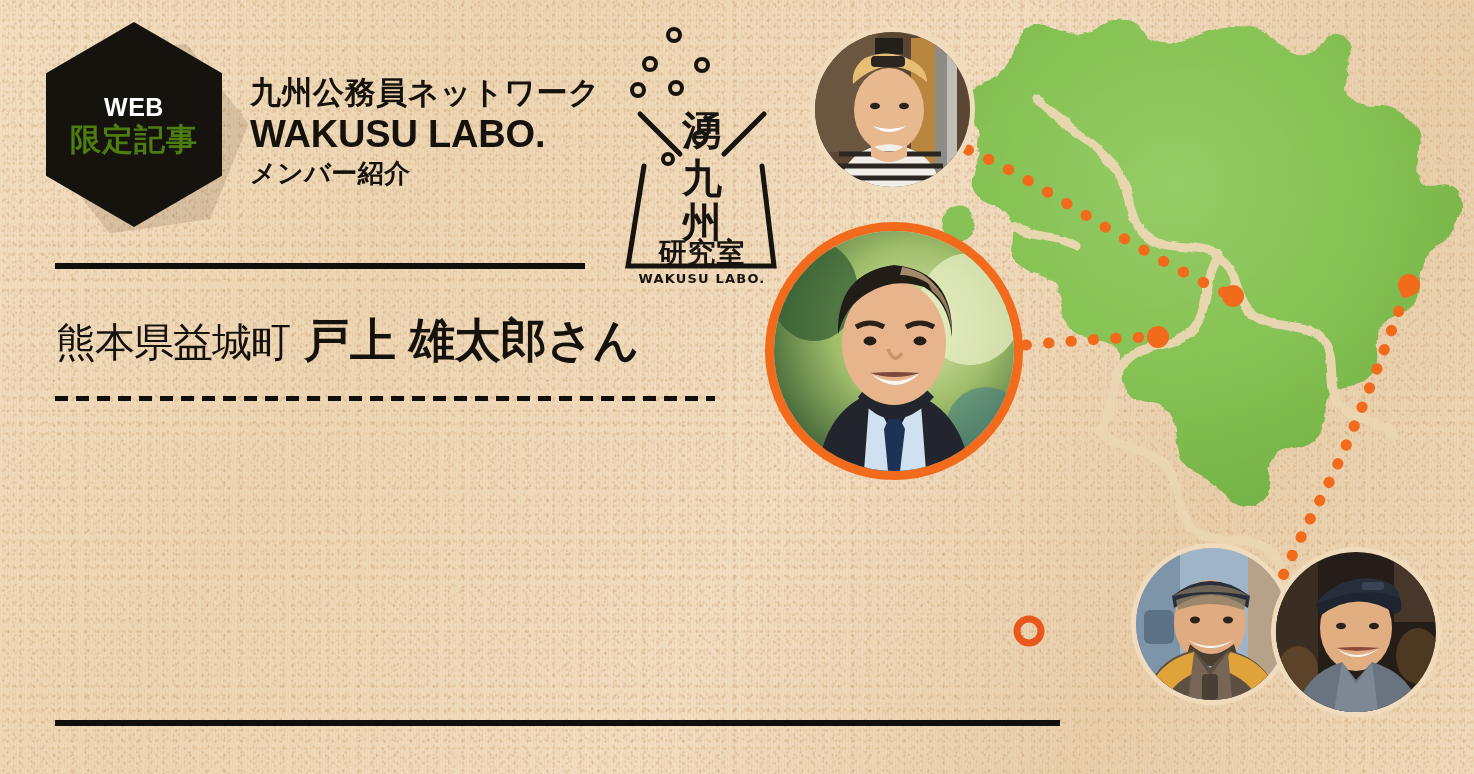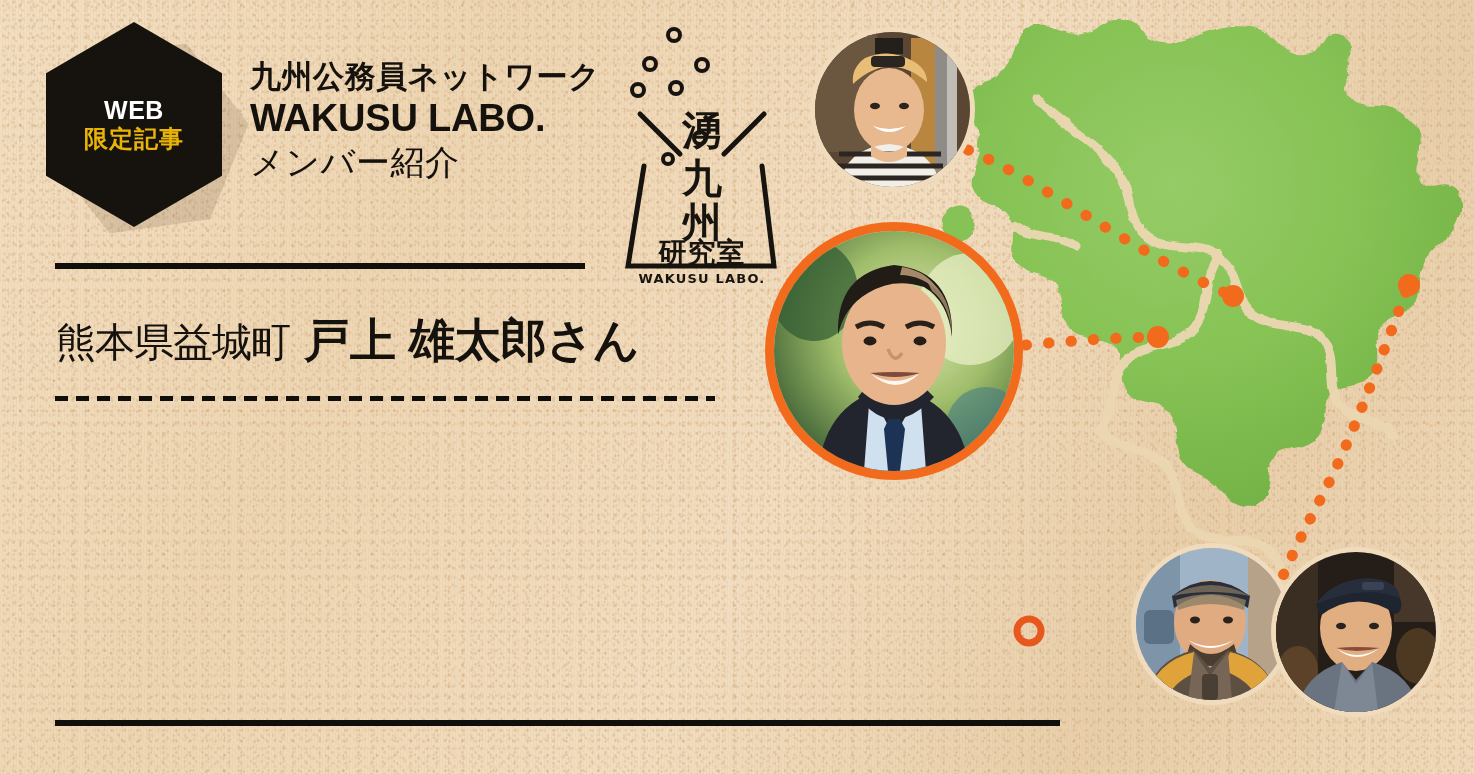--- a/index.html
+++ b/index.html
@@ -51,27 +51,27 @@
   
   .hex-wrap { position:absolute; left:46px; top:22px; width:190px; height:220px; }
   .hex {
     position:absolute; width:176px; height:205px;
     clip-path:polygon(50% 0%,100% 25%,100% 75%,50% 100%,0% 75%,0% 25%);
   }
   .hex.shadow { left:14px; top:14px; background:rgba(120,96,70,.20); transform:rotate(22deg); }
   .hex.main { left:0; top:0; background:#16130f;
     display:flex; flex-direction:column; align-items:center; justify-content:center; gap:4px; }
   .hex-l1 { color:#fff; font-size:25px; font-weight:700; letter-spacing:.5px; line-height:1; }
-  .hex-l2 { color:#eab308; font-size:24px; font-weight:700; letter-spacing:1px; line-height:1; }
-
-  
-  .kicker { position:absolute; left:250px; top:60px; width:400px; color:#15120e; }
+  .hex-l2 { color:#4d7c0f; font-size:31px; font-weight:700; letter-spacing:1px; line-height:1; }
+
+  
+  .kicker { position:absolute; left:250px; top:76px; width:400px; color:#15120e; }
   .kicker .k1 { font-size:31px; font-weight:700; letter-spacing:.5px; line-height:1.12; white-space:nowrap; }
   .kicker .k2 { font-size:38px; font-weight:800; letter-spacing:-.2px; line-height:1.12; margin-top:2px; }
-  .kicker .k3 { font-size:34px; font-weight:400; letter-spacing:.5px; line-height:1.15; margin-top:4px; }
+  .kicker .k3 { font-size:26px; font-weight:700; letter-spacing:.5px; line-height:1.15; margin-top:4px; }
 
   
   #logo { position:absolute; left:614px; top:8px; width:176px; height:282px; }
 
   
   .rule-top { position:absolute; left:55px; top:263px; width:530px; height:6px; background:#110f0c; }
   .rule-bottom { position:absolute; left:55px; top:720px; width:1005px; height:6px; background:#110f0c; }
   .rule-dash {
     position:absolute; left:55px; top:396px; width:660px; height:5px;
     background-image:repeating-linear-gradient(90deg,#110f0c 0 13px, transparent 13px 21px);

